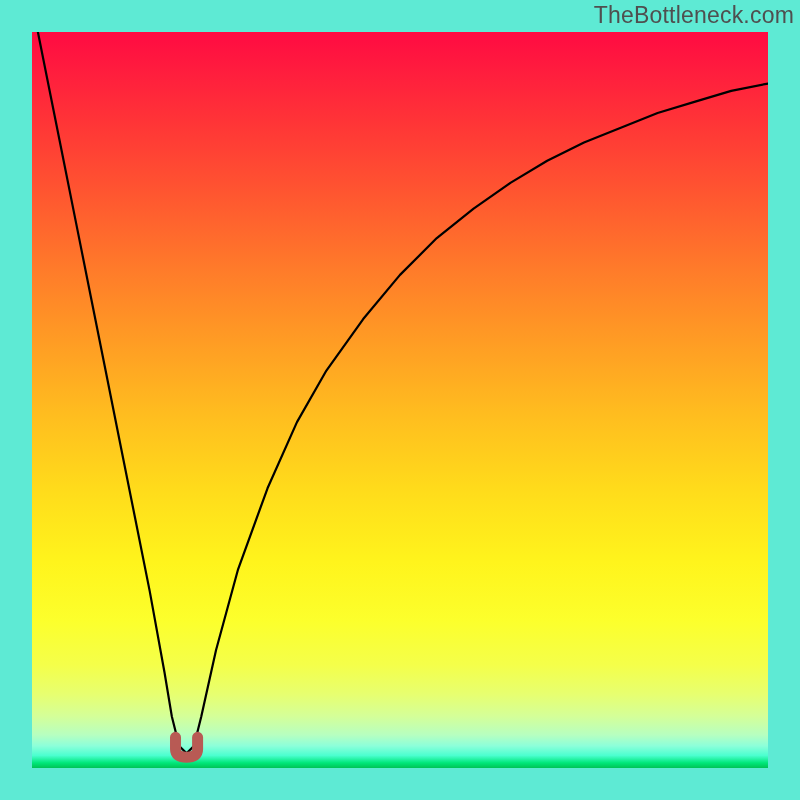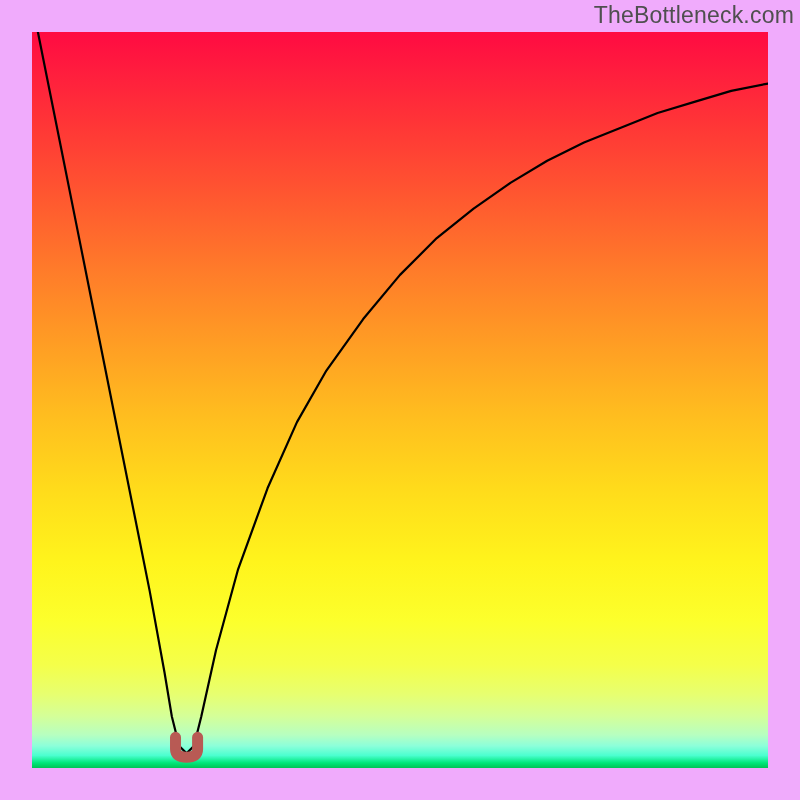--- a/index.html
+++ b/index.html
@@ -10,21 +10,21 @@
     background: #000;
     overflow: hidden;
     font-family: Arial, Helvetica, sans-serif;
   }
   .frame {
     position: absolute;
     top: 0;
     left: 0;
     width: 800px;
     height: 800px;
-    background: #f0abfc;
+    background: #5eead4;
   }
   .plot {
     position: absolute;
     top: 32px;
     left: 32px;
     width: 736px;
     height: 736px;
     overflow: hidden;
   }
   .gradient {

